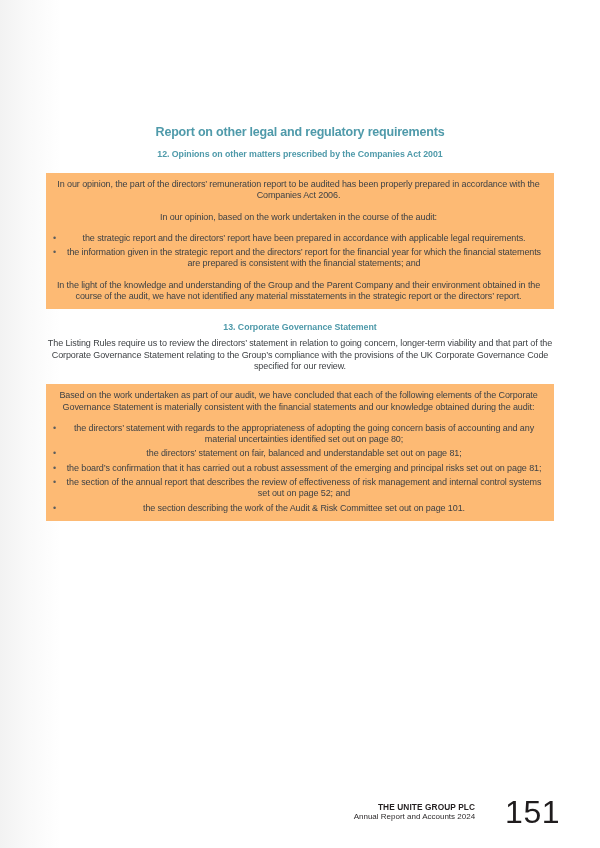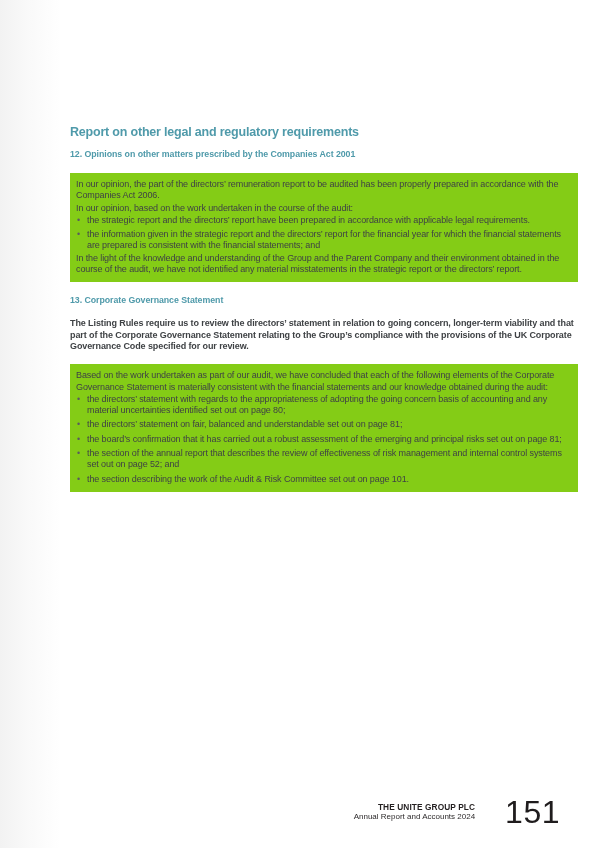--- a/index.html
+++ b/index.html
@@ -15,54 +15,55 @@
   }
   .left-shade {
     position: absolute;
     left: 0; top: 0; bottom: 0;
     width: 60px;
     background: linear-gradient(to right, #f2f2f2 0px, #f9f9f9 28px, #ffffff 60px);
     pointer-events: none;
   }
   .content {
     position: absolute;
-    left: 70px;
+    left: 46px;
     top: 125px;
     width: 508px;
+    text-align: center;
   }
   .main-heading {
     font-size: 12.5px;
     line-height: 15px;
     font-weight: bold;
     letter-spacing: -0.2px;
     color: #4f9aaa;
     margin-bottom: 9px;
   }
   .sub-heading {
     font-size: 8.8px;
     line-height: 11px;
     font-weight: bold;
     letter-spacing: -0.05px;
     color: #4f9aaa;
   }
   .sub-heading.s13 { margin-top: 13px; }
   .highlight-box {
-    background: #84cc16;
+    background: #fdba74;
     padding: 6px 9px 7px 6px;
     margin-top: 13px;
   }
   .highlight-box.second { margin-top: 12px; }
   .body-text, .bullet-list li {
     font-size: 9px;
     line-height: 11.3px;
     letter-spacing: -0.1px;
     color: #3f4245;
   }
-  .highlight-box > * + * { margin-top: 1px; }
-  .intro-text { margin-top: 12px; font-weight: bold; }
+  .highlight-box > * + * { margin-top: 10px; }
+  .intro-text { margin-top: 5px; }
   .bullet-list { list-style: none; }
   .bullet-list li {
     position: relative;
     padding-left: 11px;
   }
   .bullet-list li + li { margin-top: 3px; }
   .bullet-list li::before {
     content: "\2022";
     position: absolute;
     left: 1px;

